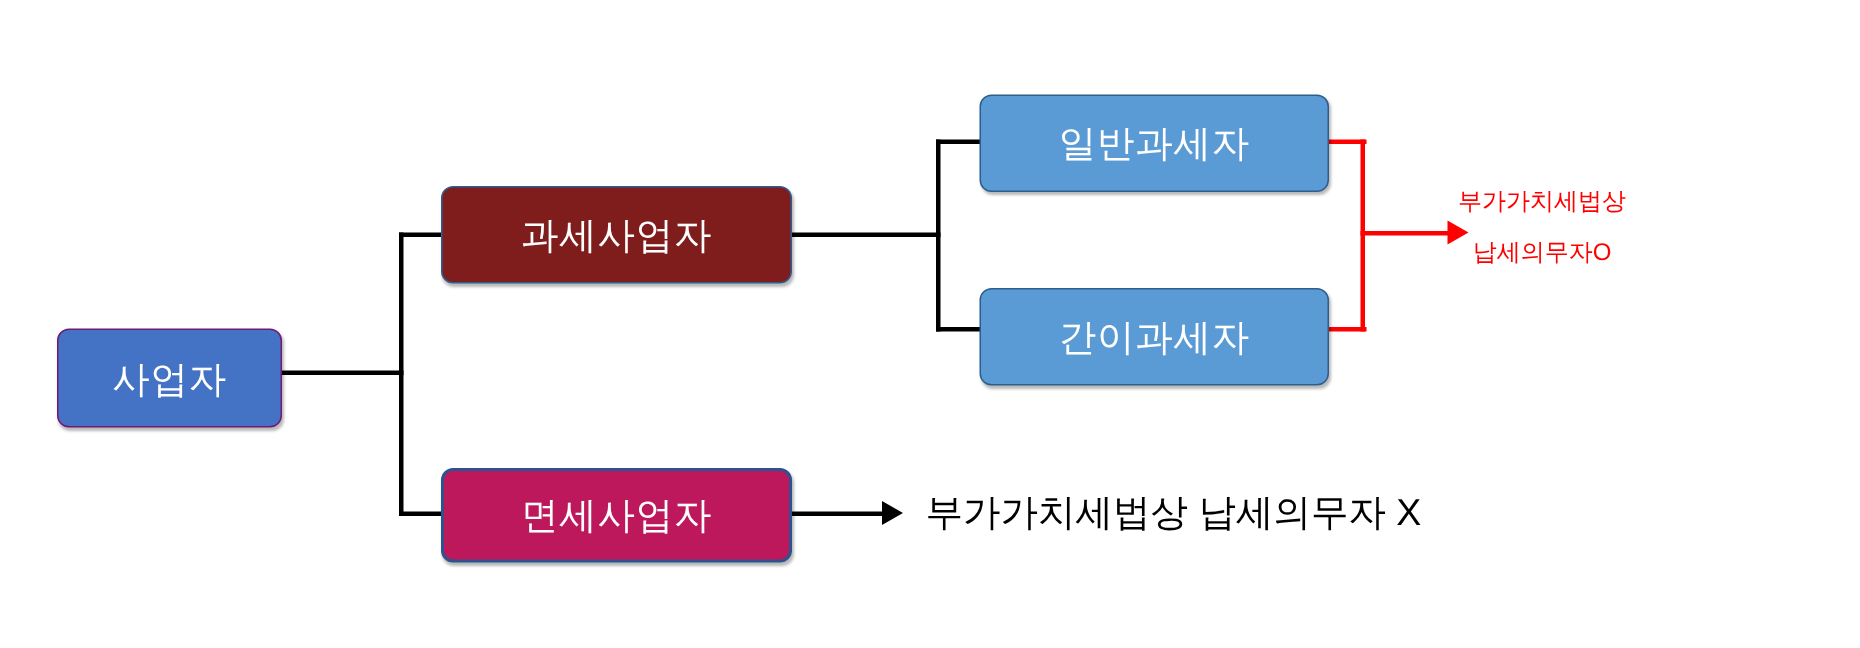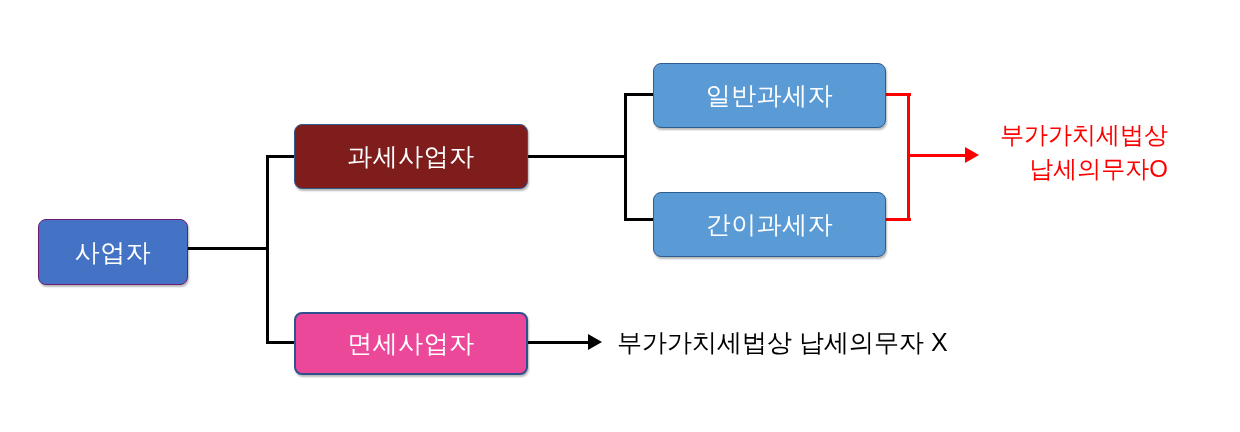--- a/index.html
+++ b/index.html
@@ -69,21 +69,21 @@
     border: 1px solid #2E5E8E;
     font-size: 25px;
     box-shadow: 1px 2px 2px rgba(0,0,0,0.28);
     text-align: center;
   }
   .node-exempt {
     left: 294px;
     top: 312px;
     width: 234px;
     height: 63px;
-    background: #ec4899;
+    background: #be185d;
     border: 2px solid #2F528F;
     font-size: 25px;
     box-shadow: 1px 2px 2px rgba(0,0,0,0.28);
   }
 
   
   .seg {
     position: absolute;
     background: #000000;
   }
@@ -107,26 +107,26 @@
     border-bottom: 8px solid transparent;
     border-left: 14px solid #FF0000;
   }
 
   .caption {
     position: absolute;
     white-space: nowrap;
     user-select: none;
   }
   .caption-red {
-    left: 1000px;
+    left: 972px;
     top: 118px;
     color: #FF0000;
-    font-size: 24px;
+    font-size: 16px;
     line-height: 34px;
-    text-align: right;
+    text-align: center;
   }
   .caption-black {
     left: 617px;
     top: 325px;
     color: #000000;
     font-size: 25px;
     line-height: 34px;
   }
 </style>
 </head>

